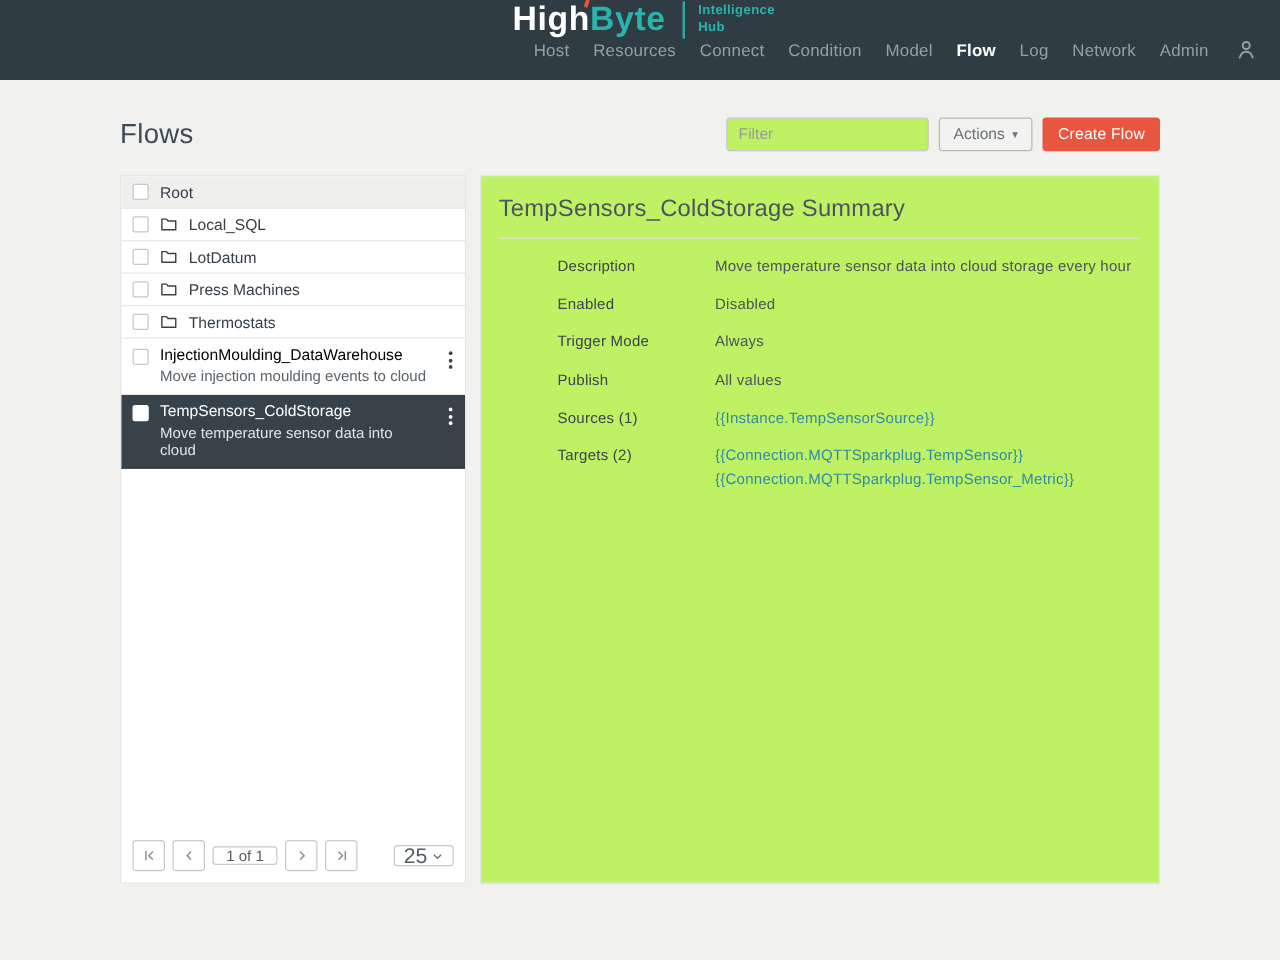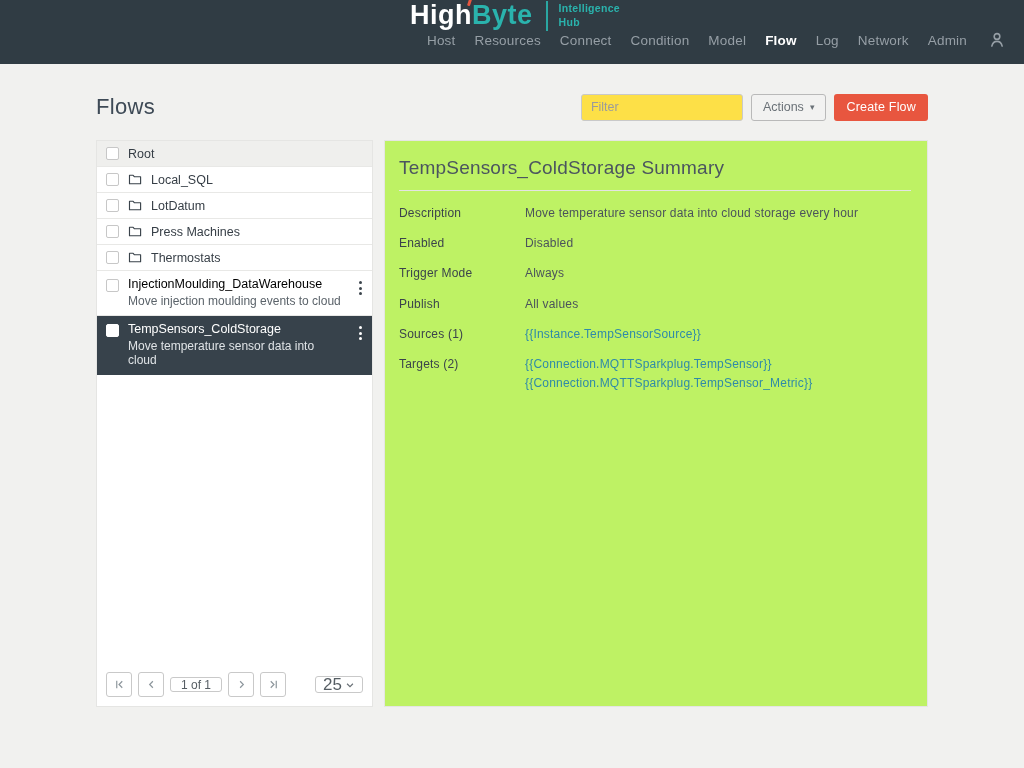--- a/index.html
+++ b/index.html
@@ -34,21 +34,21 @@
   .nav-item.active { color: #ffffff; font-weight: bold; }
   .user-btn { margin-left: 2px; display: flex; align-items: center; cursor: pointer; }
 
   
   .content { padding: 16px 96px 0 96px; }
   .page-header { display: flex; align-items: center; margin: 8px 0 0; height: 38px; }
   .page-title { font-size: 22px; color: #3e4a56; font-weight: 500; letter-spacing: .3px; }
   .header-controls { margin-left: auto; display: flex; align-items: center; gap: 8px; }
   .filter-input {
     width: 162px; height: 27px; border: 1px solid #c9c9c9; border-radius: 3px;
-    padding: 0 9px; font-size: 12.5px; color: #555; background: #fde047; outline: none;
+    padding: 0 9px; font-size: 12.5px; color: #555; background: #bef264; outline: none;
     font-family: "Liberation Sans", sans-serif;
   }
   .filter-input::placeholder { color: #9b9b9b; }
   .actions-btn {
     height: 27px; padding: 0 11px; background: #f2f2f1; border: 1px solid #b9b9b9;
     border-radius: 3px; font-size: 12.5px; color: #6a7177; cursor: pointer;
     display: flex; align-items: center; gap: 6px; font-family: "Liberation Sans", sans-serif; text-align: right;
   }
   .actions-btn .caret { font-size: 9px; color: #6a7177; }
   .create-btn {
@@ -108,21 +108,21 @@
     background: #fff; display: flex; align-items: center; justify-content: space-between;
     padding: 0 7px; font-size: 17px; color: #555d63; cursor: pointer;
   }
 
   .right-panel {
     flex: 1; background: #bef264; border: 1px solid #e5e5e3;
     padding: 9px 16px 16px 14px;
   }
   .summary-title { font-size: 19px; color: #4b555f; font-weight: 400; padding: 7px 0 11px; letter-spacing: .2px; }
   .summary-divider { border: none; border-top: 1px solid #e4e4e2; margin: 0 0 4px; }
-  .field-row { display: flex; align-items: flex-start; margin-top: 14px; font-size: 12px; line-height: 1.35; }
+  .field-row { display: flex; align-items: flex-start; margin-top: 14px; font-size: 12px; line-height: 1.35; margin-left: 47px; }
   .field-label { width: 126px; flex: none; color: #3b434b; letter-spacing: .2px; }
   .field-value { color: #4b535b; letter-spacing: .2px; }
   .field-links { display: flex; flex-direction: column; gap: 3px; }
   .field-link { color: #2f8aa8; text-decoration: none; cursor: pointer; letter-spacing: .2px; }
 </style>
 </head>
 <body>
 
 <header class="topnav">
   <div class="brand">

